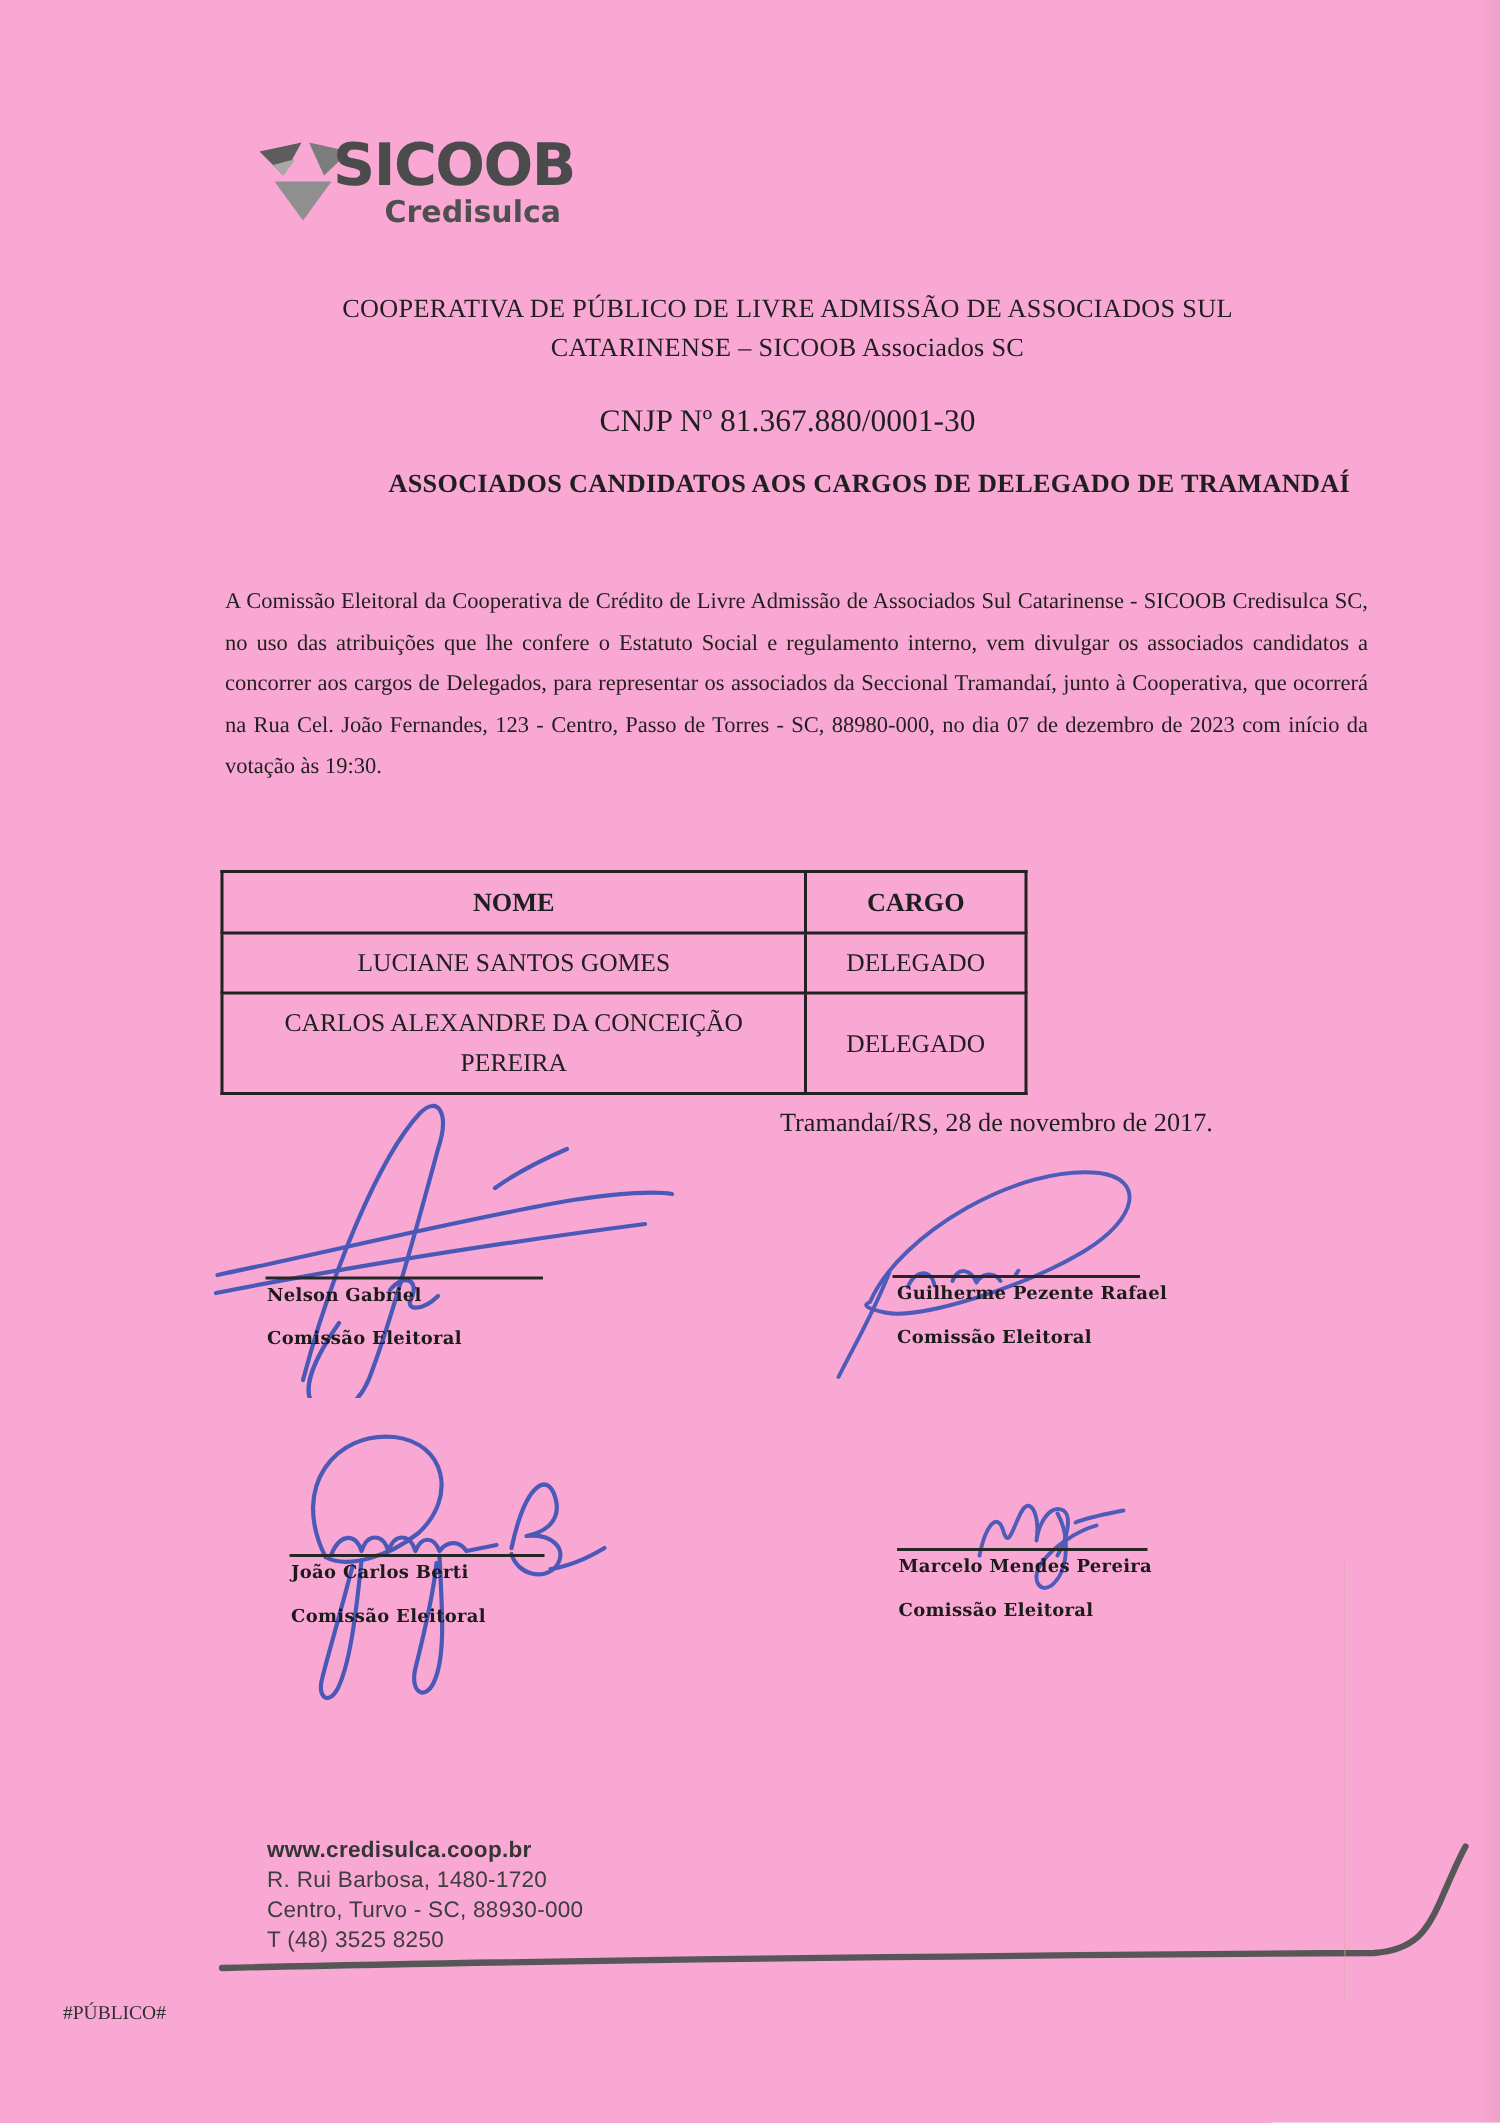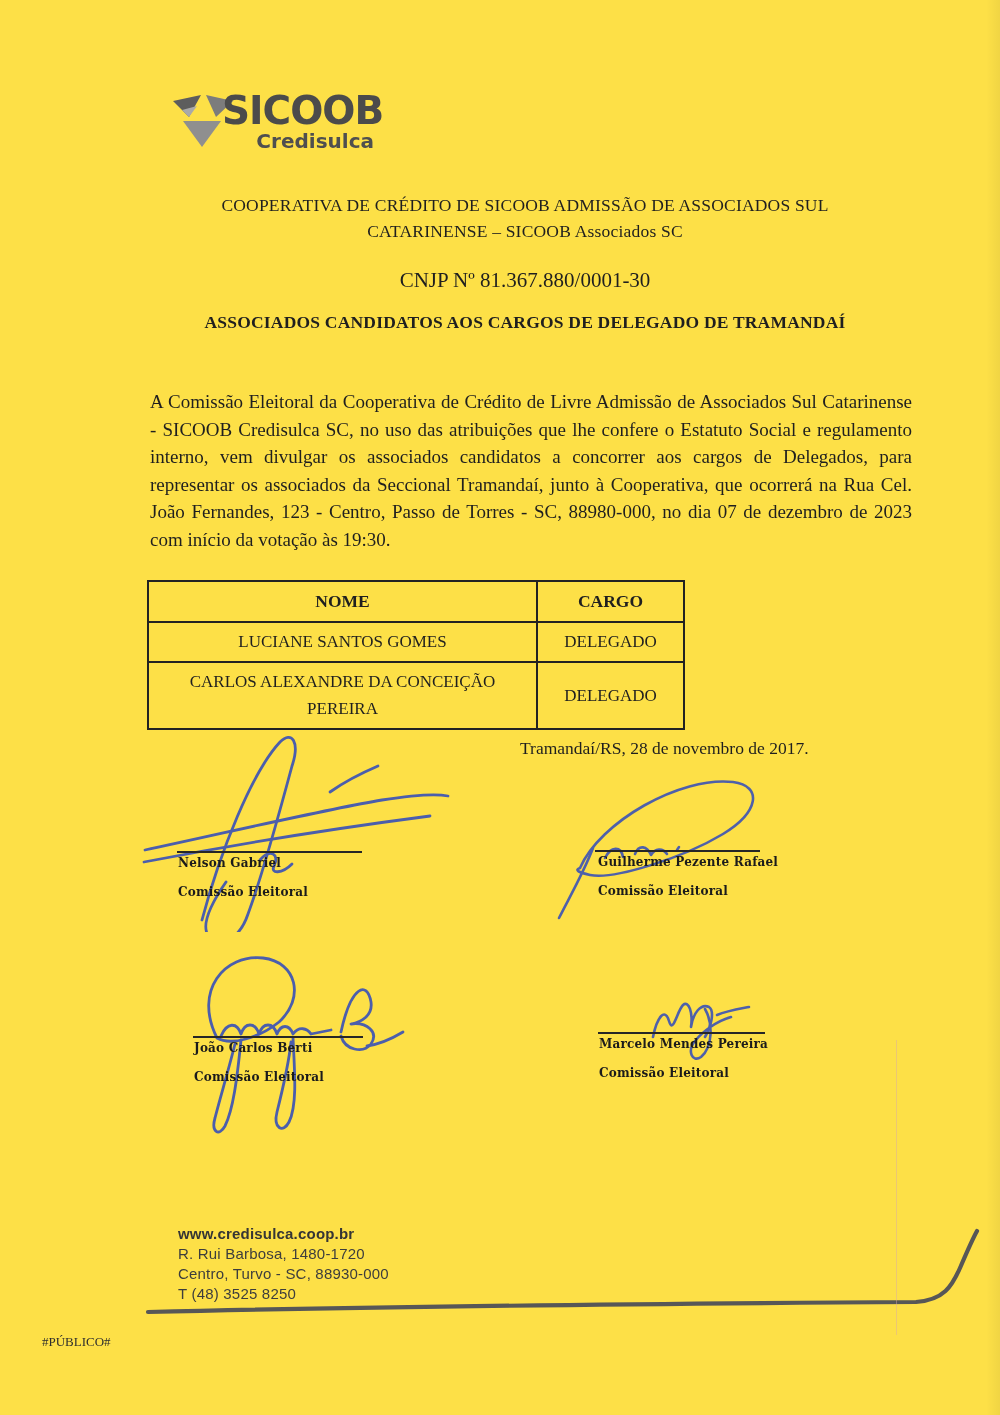--- a/index.html
+++ b/index.html
@@ -1,19 +1,19 @@
 <!DOCTYPE html>
 <html lang="pt"><head>
 <meta charset="utf-8">
 <title>Edital - SICOOB Credisulca</title>
 <style>
   html,body { margin:0; padding:0; background:#e9e9e9; }
   .page {
     position:relative; width:1000px; height:1415px; margin:0 auto;
-    background:#fde047; overflow:hidden;
+    background:#f9a8d4; overflow:hidden;
     font-family:"Liberation Serif", serif; color:#1f1f1f;
   }
   .abs { position:absolute; }
 
   
   .logo-wrap { left:170px; top:88px; width:220px; height:80px; }
   .logo-icon { position:absolute; left:0; top:4px; }
   .brand {
     position:absolute; left:52px; top:0px; width:160px;
     font-family:"DejaVu Sans", sans-serif; font-weight:bold;
@@ -22,26 +22,26 @@
   .subbrand {
     position:absolute; left:52px; top:41px; width:152px; text-align:right;
     font-family:"DejaVu Sans", sans-serif; font-weight:bold;
     font-size:20px; color:#4f4f4f;
   }
 
   
   .title-block { left:150px; top:192px; width:750px; text-align:center;
     font-size:17.5px; line-height:26px; letter-spacing:0.2px; }
   .cnpj-line  { left:150px; top:268px; width:750px; text-align:center; font-size:21px; }
-  .subject    { left:150px; top:312px; width:750px; text-align:center;
+  .subject    { left:150px; top:312px; width:750px; text-align:right;
     font-size:17.5px; font-weight:bold; letter-spacing:0.2px; }
 
   
   .paragraph { left:150px; top:388px; width:762px; text-align:justify;
-    font-size:19px; line-height:27.5px; }
+    font-size:15px; line-height:27.5px; }
 
   
   .cand-table { left:147px; top:580px; }
   table { border-collapse:collapse; width:536px; table-layout:fixed; }
   th, td { border:2px solid #222; text-align:center; vertical-align:middle;
     font-size:17px; line-height:1.55; padding:6px 10px;margin-left:32px; }
   th { font-weight:bold; font-size:17.5px; }
   col.c-name { width:389px; } col.c-role { width:147px; }
 
   .dateline { left:520px; top:738px; width:340px; font-size:17.5px; }
@@ -79,21 +79,21 @@
       <path d="M3,9 L31,3 L19,25 Z" fill="#5d5d5d"></path>
       <path d="M12,18 L27,14 L19,25 Z" fill="#a9a9a9"></path>
       <path d="M36,3 L63,9 L46,25 Z" fill="#7c7c7c"></path>
       <path d="M13,29 L51,29 L32,55 Z" fill="#8f8f8f"></path>
     </svg>
     <div class="brand">SICOOB</div>
     <div class="subbrand">Credisulca</div>
   </div>
 
   <div class="abs title-block">
-    <div>COOPERATIVA DE CRÉDITO DE SICOOB ADMISSÃO DE ASSOCIADOS SUL</div>
+    <div>COOPERATIVA DE PÚBLICO DE LIVRE ADMISSÃO DE ASSOCIADOS SUL</div>
     <div>CATARINENSE – SICOOB Associados SC</div>
   </div>
   <div class="abs cnpj-line">CNJP Nº 81.367.880/0001-30</div>
   <div class="abs subject">ASSOCIADOS CANDIDATOS AOS CARGOS DE DELEGADO DE TRAMANDAÍ</div>
 
   <div class="abs paragraph">A Comissão Eleitoral da Cooperativa de Crédito de Livre Admissão de Associados Sul Catarinense - SICOOB Credisulca SC, no uso das atribuições que lhe confere o Estatuto Social e regulamento interno, vem divulgar os associados candidatos a concorrer aos cargos de Delegados, para representar os associados da Seccional Tramandaí, junto à Cooperativa, que ocorrerá na Rua Cel. João Fernandes, 123 - Centro, Passo de Torres - SC, 88980-000, no dia 07 de dezembro de 2023 com início da votação às 19:30.</div>
 
   <div class="abs cand-table">
     <table>
       <colgroup>

